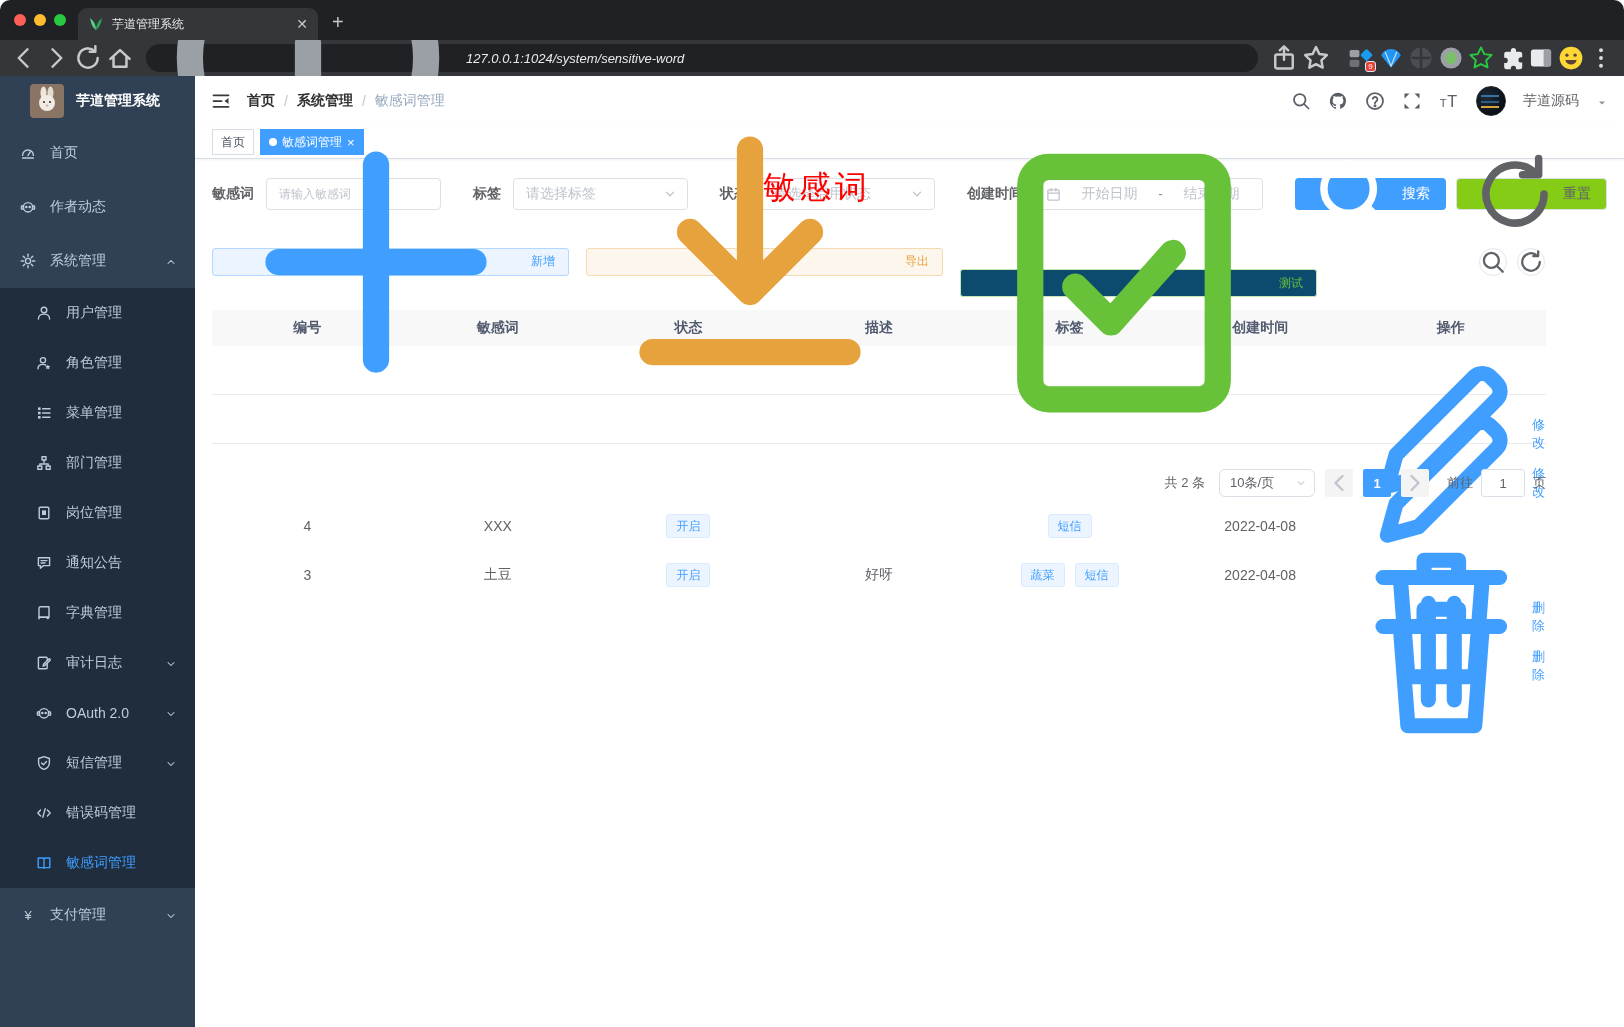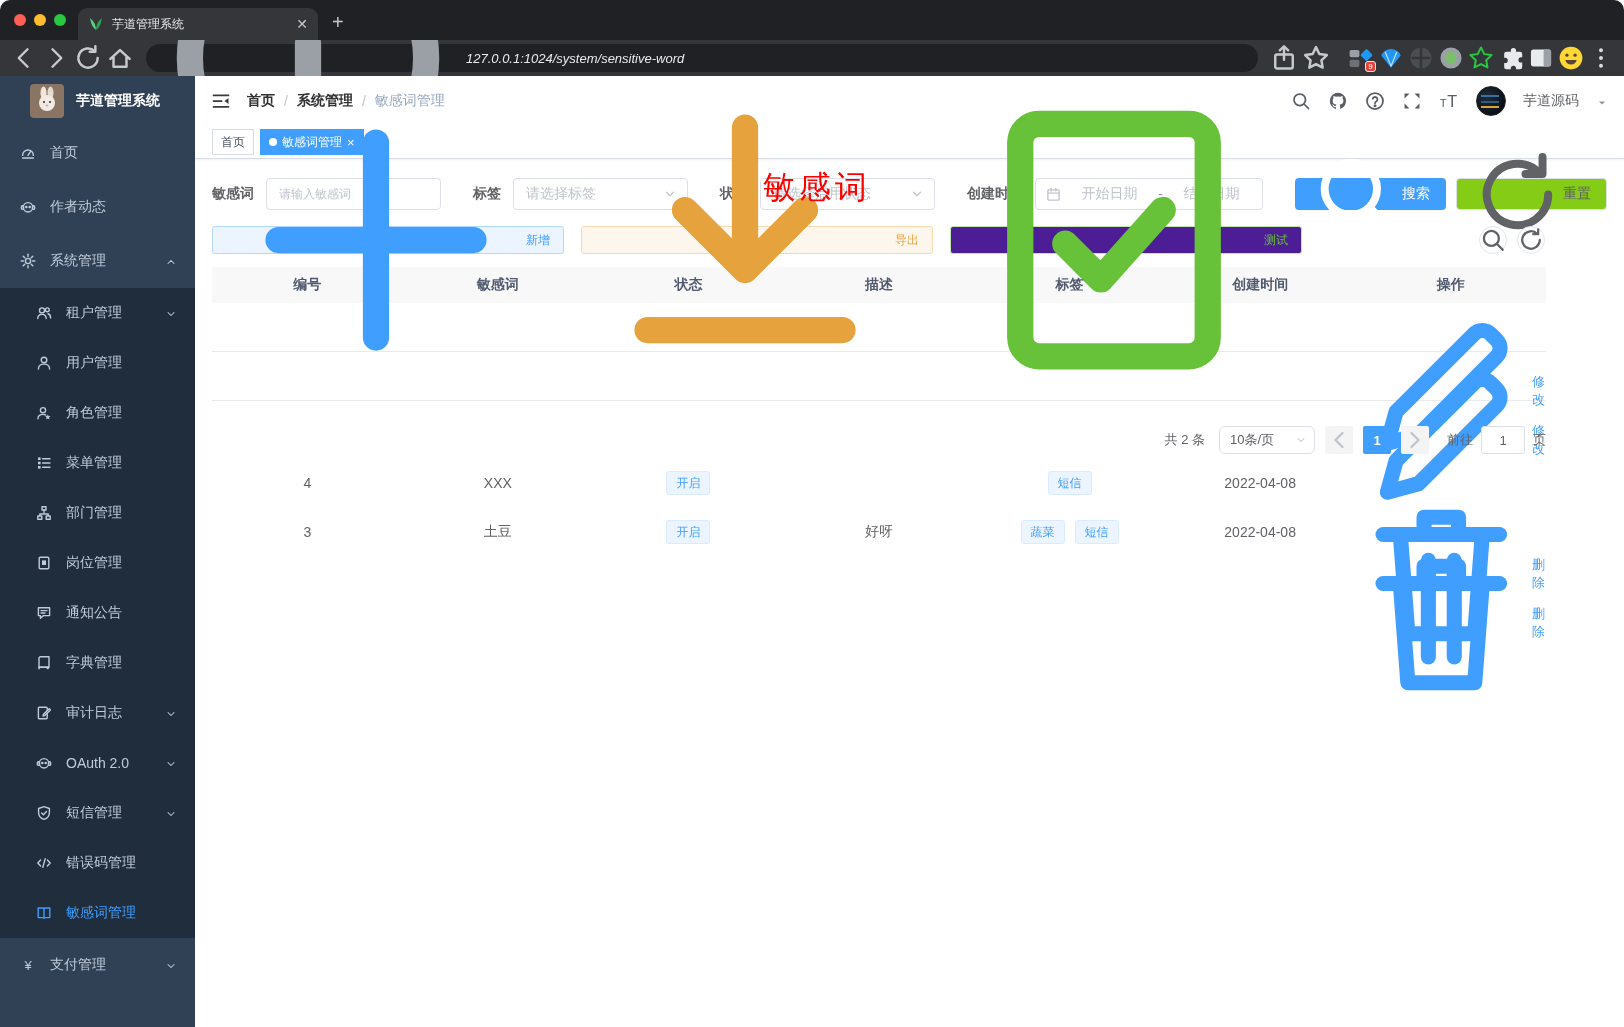--- a/index.html
+++ b/index.html
@@ -84,33 +84,33 @@
   .inp input::placeholder { color:#bfc4cc; }
   .sel { width:175px; padding:0 10px 0 12px; justify-content:space-between; cursor:pointer; }
   .sel .placeholder { color:#bfc4cc; }
   .sel .sc { width:14px; height:14px; color:#c0c4cc; }
   .sel .sc svg { width:14px; height:14px; }
   .daterange { width:228px; padding:0 10px; gap:8px; }
   .daterange .cic { width:15px; height:15px; color:#c0c4cc; }
   .daterange .cic svg { width:15px; height:15px; }
   .daterange .ph { color:#bfc4cc; flex:1; text-align:center; }
   .daterange .dash { color:#8c939d; }
-  .btn { height:32px; border-radius:4px; font-size:14px; display:inline-flex; align-items:center; justify-content:center; cursor:pointer; border:1px solid transparent; padding:0 15px; white-space:nowrap; }
+  .btn { height:32px; border-radius:4px; font-size:14px; display:inline-flex; align-items:center; justify-content:center; gap:5px; cursor:pointer; border:1px solid transparent; padding:0 15px; white-space:nowrap; }
   .btn svg { width:13px; height:13px; }
   .btn-primary { background:#409eff; color:#fff; margin-left:0; }
   .btn-plain { background:#84cc16; border-color:#dcdfe6; color:#606266; }
   .filter .btn + .btn { margin-left:10px; }
 
   
   .toolbar { display:flex; align-items:center; margin-bottom:13px; }
   .mini { height:28px; font-size:12px; padding:0 13px; border-radius:3px; }
   .mini svg { width:12px; height:12px; }
   .b-add { background:#ecf5ff; border-color:#b3d8ff; color:#409eff; }
   .b-export { background:#fdf6ec; border-color:#f5dab1; color:#e6a23c; margin-left:17px; }
-  .b-test { background:#4c1d95; border-color:#c2e7b0; color:#67c23a; margin-left:17px; }
+  .b-test { background:#0c4a6e; border-color:#c2e7b0; color:#67c23a; margin-left:17px;margin-top:43px; }
   .tool-right { margin-left:auto; display:flex; gap:10px; margin-right:62px; }
   .circle-btn { width:28px; height:28px; border-radius:50%; border:1px solid #e3e6ec; background:#fff; color:#5f6368; display:flex; align-items:center; justify-content:center; cursor:pointer; }
   .circle-btn svg { width:13px; height:13px; }
 
   
   .table { width:1334px; font-size:14px; color:#606266; }
   .thead, .trow { display:grid; grid-template-columns:repeat(7,1fr); align-items:center; text-align:center; }
   .thead { background:#f8f8f9; height:36px; color:#515a6e; font-weight:700; }
   .trow { height:49px; border-bottom:1px solid #e8eaec; background:#fff; }
   .badge { display:inline-block; height:24px; line-height:22px; padding:0 9px; background:#ecf5ff; border:1px solid #d9ecff; color:#409eff; border-radius:3px; font-size:12px; }
@@ -312,34 +312,20 @@
                 <line x1="3.2" y1="12.8" x2="4.8" y2="11.2"></line>
                 <line x1="11.2" y1="4.8" x2="12.8" y2="3.2"></line>
               </svg>
             </span>
             <span class="lbl">系统管理</span>
             <span class="arrow"><svg viewBox="0 0 16 16" fill="none" stroke="currentColor" stroke-width="1.4" stroke-linecap="round" stroke-linejoin="round" style="width: 100%; height: 100%;">
                 <polyline points="4,10 8,6 12,10"></polyline>
               </svg></span>
           </div>
           <div class="submenu">
-            <div class="menu-item mi-sub">
-              <span class="ic">
-                <svg viewBox="0 0 16 16" fill="none" stroke="currentColor" stroke-width="1.4" stroke-linecap="round" stroke-linejoin="round" style="width: 100%; height: 100%;">
-                  <circle cx="6" cy="5.4" r="2.5"></circle>
-                  <path d="M1.8 13.6c0-2.6 1.9-4.2 4.2-4.2s4.2 1.6 4.2 4.2"></path>
-                  <circle cx="11.3" cy="4.8" r="1.9"></circle>
-                  <path d="M12 8.8c1.6.4 2.6 1.9 2.6 4.2"></path>
-                </svg>
-              </span>
-              <span class="lbl">租户管理</span>
-              <span class="arrow"><svg viewBox="0 0 16 16" fill="none" stroke="currentColor" stroke-width="1.4" stroke-linecap="round" stroke-linejoin="round" style="width: 100%; height: 100%;">
-                  <polyline points="4,6 8,10 12,6"></polyline>
-                </svg></span>
-            </div>
             <div class="menu-item mi-sub">
               <span class="ic">
                 <svg viewBox="0 0 16 16" fill="none" stroke="currentColor" stroke-width="1.4" stroke-linecap="round" stroke-linejoin="round" style="width: 100%; height: 100%;">
                   <circle cx="8" cy="5" r="2.8"></circle>
                   <path d="M2.4 14c0-3.1 2.5-4.9 5.6-4.9s5.6 1.8 5.6 4.9"></path>
                 </svg>
               </span>
               <span class="lbl">用户管理</span>
             </div>
             <div class="menu-item mi-sub">

